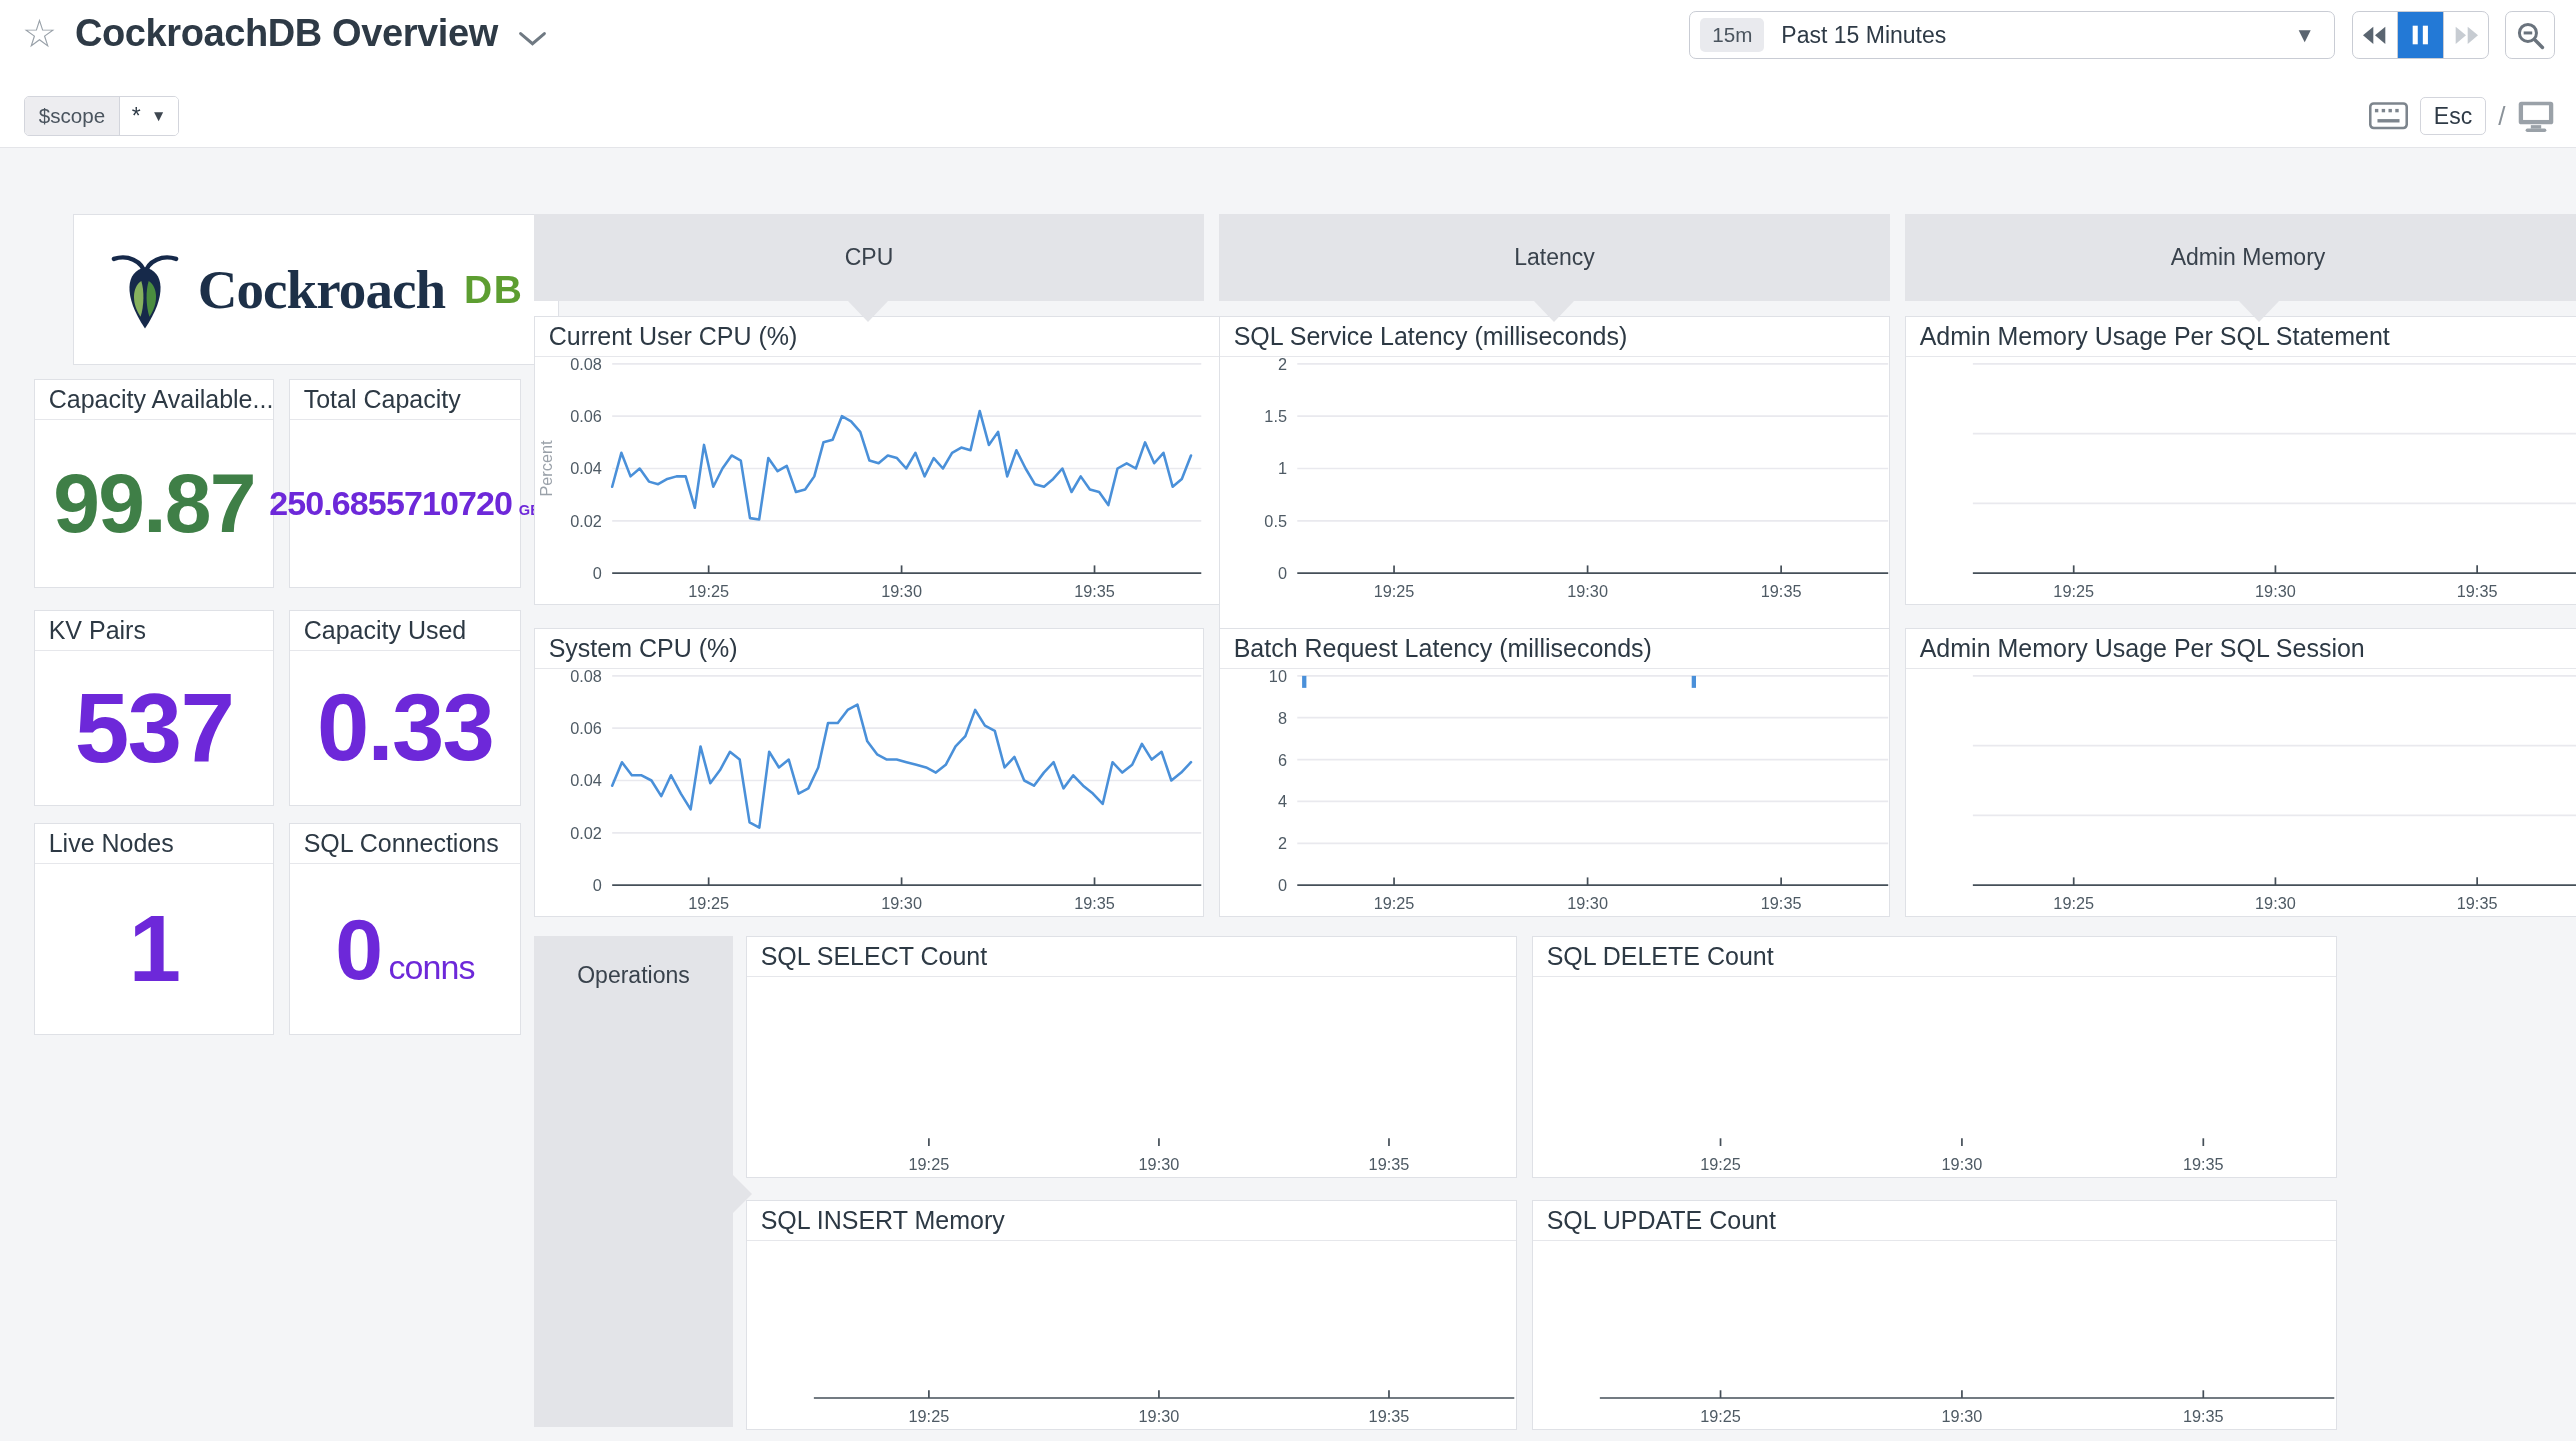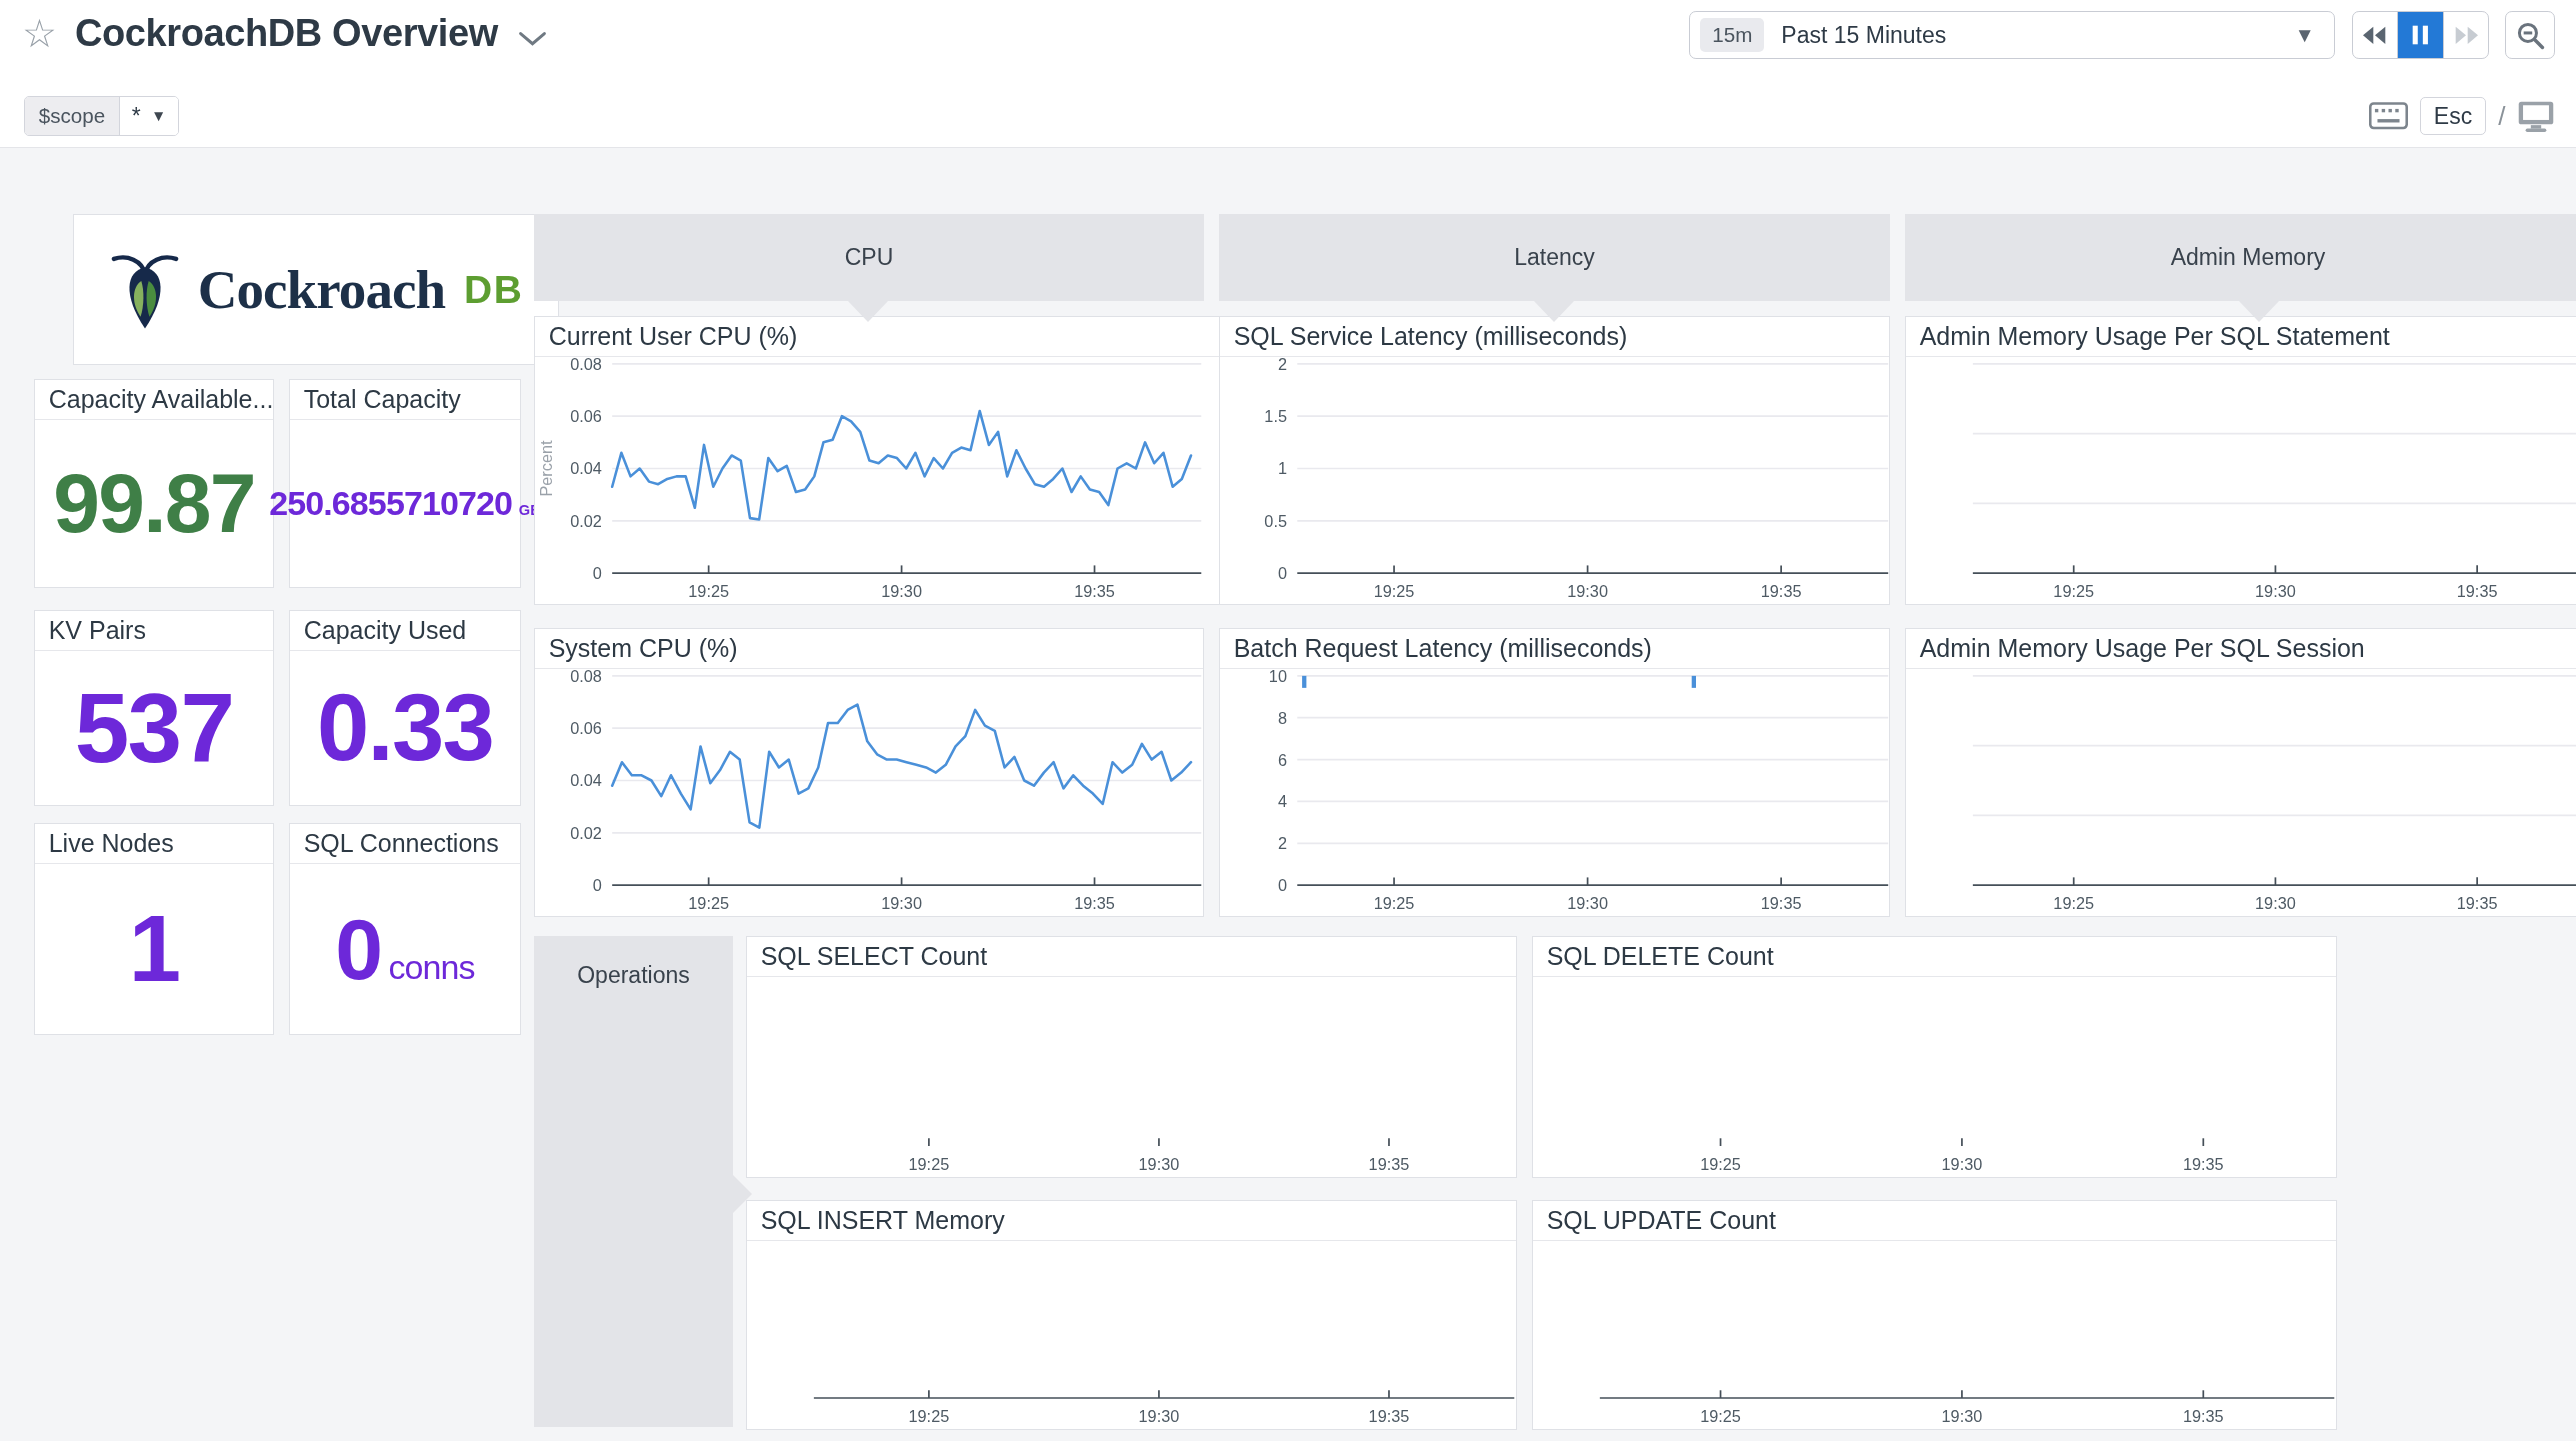--- a/index.html
+++ b/index.html
@@ -220,21 +220,21 @@
           <line x1="202.5" y1="243" x2="202.5" y2="252" stroke="#454f58" stroke-width="2"></line>
           <text x="202.5" y="280" text-anchor="middle" font-size="19" fill="#4e5a64" font-family="Liberation Sans, sans-serif">19:25</text>
           <line x1="427.5" y1="243" x2="427.5" y2="252" stroke="#454f58" stroke-width="2"></line>
           <text x="427.5" y="280" text-anchor="middle" font-size="19" fill="#4e5a64" font-family="Liberation Sans, sans-serif">19:30</text>
           <line x1="652.5" y1="243" x2="652.5" y2="252" stroke="#454f58" stroke-width="2"></line>
           <text x="652.5" y="280" text-anchor="middle" font-size="19" fill="#4e5a64" font-family="Liberation Sans, sans-serif">19:35</text>
           <polyline points="90.0,151.3 100.7,111.7 111.4,139.2 122.1,130.0 132.9,145.3 143.6,148.3 154.3,142.2 165.0,139.2 175.7,139.2 186.4,175.8 197.1,102.5 207.9,151.3 218.6,130.0 229.3,114.8 240.0,120.8 250.7,187.9 261.4,189.5 272.1,117.8 282.9,133.1 293.6,127.0 304.3,157.4 315.0,154.4 325.7,139.2 336.4,99.5 347.1,96.5 357.9,69.0 368.6,75.1 379.3,87.3 390.0,120.8 400.7,123.9 411.4,114.8 422.1,117.8 432.9,130.0 443.6,111.7 454.3,139.2 465.0,117.8 475.7,130.0 486.4,111.7 497.1,105.6 507.9,108.7 518.6,62.9 529.3,102.5 540.0,87.3 550.7,139.2 561.4,108.7 572.1,130.0 582.9,148.3 593.6,151.3 604.3,142.2 615.0,130.0 625.7,157.4 636.4,139.2 647.1,154.4 657.9,157.4 668.6,172.7 679.3,130.0 690.0,123.9 700.7,130.0 711.4,99.5 722.1,123.9 732.9,111.7 743.6,151.3 754.3,142.2 765.0,114.8" fill="none" stroke="#4a90d9" stroke-width="3" stroke-linejoin="round" stroke-linecap="round"></polyline>
           <text x="20" y="130" text-anchor="middle" font-size="19" fill="#9aa1a9" font-family="Liberation Sans, sans-serif" transform="rotate(-90 20 130)">Percent</text>
         </svg></div>
   </div>
-  <div class="card" style="left:1219px;top:316px;width:671px;height:289px;">
+  <div class="card" style="left:1219px;top:316px;width:671px;height:358px;">
     <div class="card-title">SQL Service Latency (milliseconds)</div>
     <div class="chart-body"><svg width="670" height="247" viewBox="0 0 781 288">
           <text x="78" y="259" text-anchor="end" font-size="19" fill="#4e5a64" font-family="Liberation Sans, sans-serif">0</text>
           <line x1="90" y1="191" x2="779" y2="191" stroke="#e9e9ee" stroke-width="2"></line>
           <text x="78" y="198" text-anchor="end" font-size="19" fill="#4e5a64" font-family="Liberation Sans, sans-serif">0.5</text>
           <line x1="90" y1="130" x2="779" y2="130" stroke="#e9e9ee" stroke-width="2"></line>
           <text x="78" y="137" text-anchor="end" font-size="19" fill="#4e5a64" font-family="Liberation Sans, sans-serif">1</text>
           <line x1="90" y1="69" x2="779" y2="69" stroke="#e9e9ee" stroke-width="2"></line>
           <text x="78" y="76" text-anchor="end" font-size="19" fill="#4e5a64" font-family="Liberation Sans, sans-serif">1.5</text>
           <line x1="90" y1="8" x2="779" y2="8" stroke="#e9e9ee" stroke-width="2"></line>

